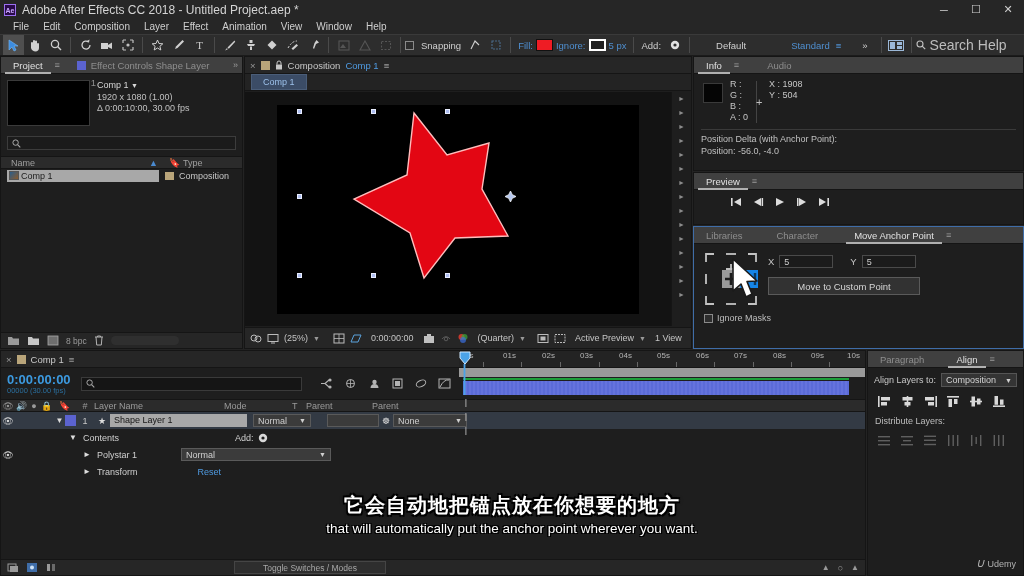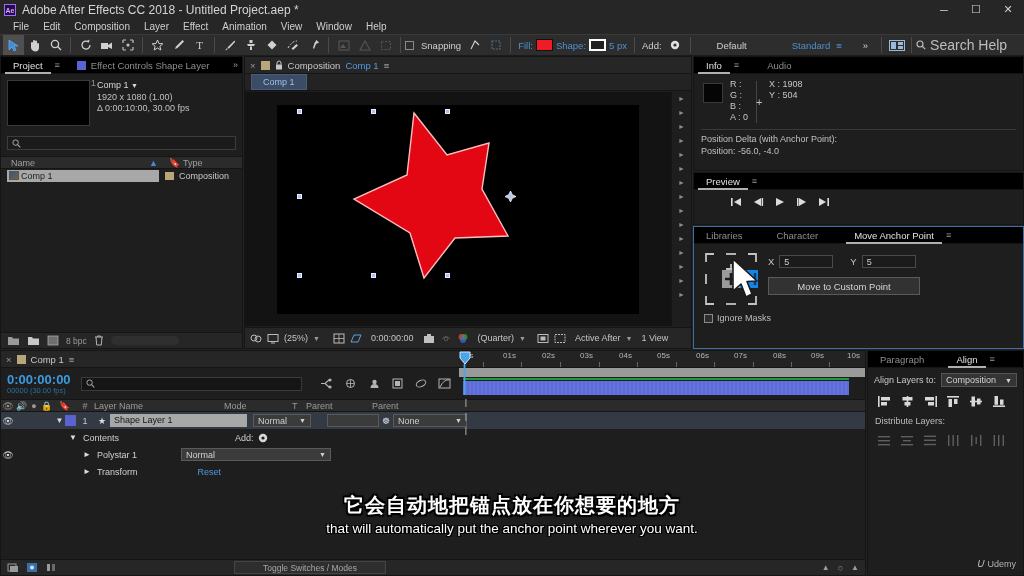--- a/index.html
+++ b/index.html
@@ -59,21 +59,21 @@
   }
   .search-help {
     display:flex; align-items:center; gap:4px; color:#bdbdbd; font-size:14px;
   }
 
   
   .workspace { position:absolute; top:56px; left:0; width:1024px; height:520px; }
 
   .panel { position:absolute; background:#1e1e1e; border:1px solid #151515; }
   .panel-tabs {
-    height:17px; background:#000000; display:flex; align-items:center;
+    height:17px; background:#404040; display:flex; align-items:center;
     border-bottom:1px solid #151515; padding-left:4px; font-size:9.5px;
   }
   .ptab {
     padding:0 8px; height:17px; line-height:17px; color:#8e8e8e;
   }
   .ptab.active { color:#e0e0e0; border-bottom:2px solid #b0b0b0; }
   .ptab-menu { color:#9a9a9a; font-size:9px; padding:0 4px; }
 
   
   #project-panel { left:0; top:0; width:243px; height:293px; }
@@ -413,21 +413,21 @@
         </svg>
     </div>
     <div class="tool dim">
       <svg width="12" height="12" viewBox="0 0 12 12">
           <rect x="2" y="2" width="8" height="8" fill="none" stroke="#4a6a8a" stroke-width="1.1" stroke-dasharray="2 1"></rect>
         </svg>
     </div>
     <div class="tdiv"></div>
     <span class="tb-label">Fill:</span>
     <div class="swatch-fill"></div>
-    <span class="tb-label">Shape:</span>
+    <span class="tb-label">Ignore:</span>
     <div class="swatch-stroke"></div>
     <span class="tb-label">5 px</span>
     <div class="tdiv"></div>
     <span class="tb-white">Add:</span>
     <div class="tool">
       <svg width="10" height="10" viewBox="0 0 10 10">
           <circle cx="5" cy="5" r="4.2" fill="#e0e0e0"></circle>
           <circle cx="5" cy="5" r="1.6" fill="#2d2d2d"></circle>
         </svg>
     </div>
@@ -600,21 +600,21 @@
           </svg>
         <span style="margin-left:4px;">(Quarter)</span>
         <span style="font-size:7px;color:#999;">▼</span>
         <svg width="12" height="11" viewBox="0 0 12 11" style="margin-left:6px;">
             <rect x="1" y="1.5" width="10" height="8" fill="none" stroke="#bbb" stroke-width="1"></rect>
             <rect x="3.5" y="3.5" width="5" height="4" fill="#bbb"></rect>
           </svg>
         <svg width="12" height="11" viewBox="0 0 12 11">
             <rect x="1" y="1.5" width="10" height="8" fill="none" stroke="#bbb" stroke-width="1" stroke-dasharray="2 1"></rect>
           </svg>
-        <span style="margin-left:4px;">Active After</span>
+        <span style="margin-left:4px;">Active Preview</span>
         <span style="font-size:7px;color:#999;">▼</span>
         <span style="margin-left:4px;">1 View</span>
       </div>
     </div>
 
     <div class="panel" id="info-panel">
       <div class="panel-tabs">
         <div class="ptab active">Info</div>
         <div class="ptab-menu">≡</div>
         <div class="ptab" style="margin-left:16px;">Audio</div>

